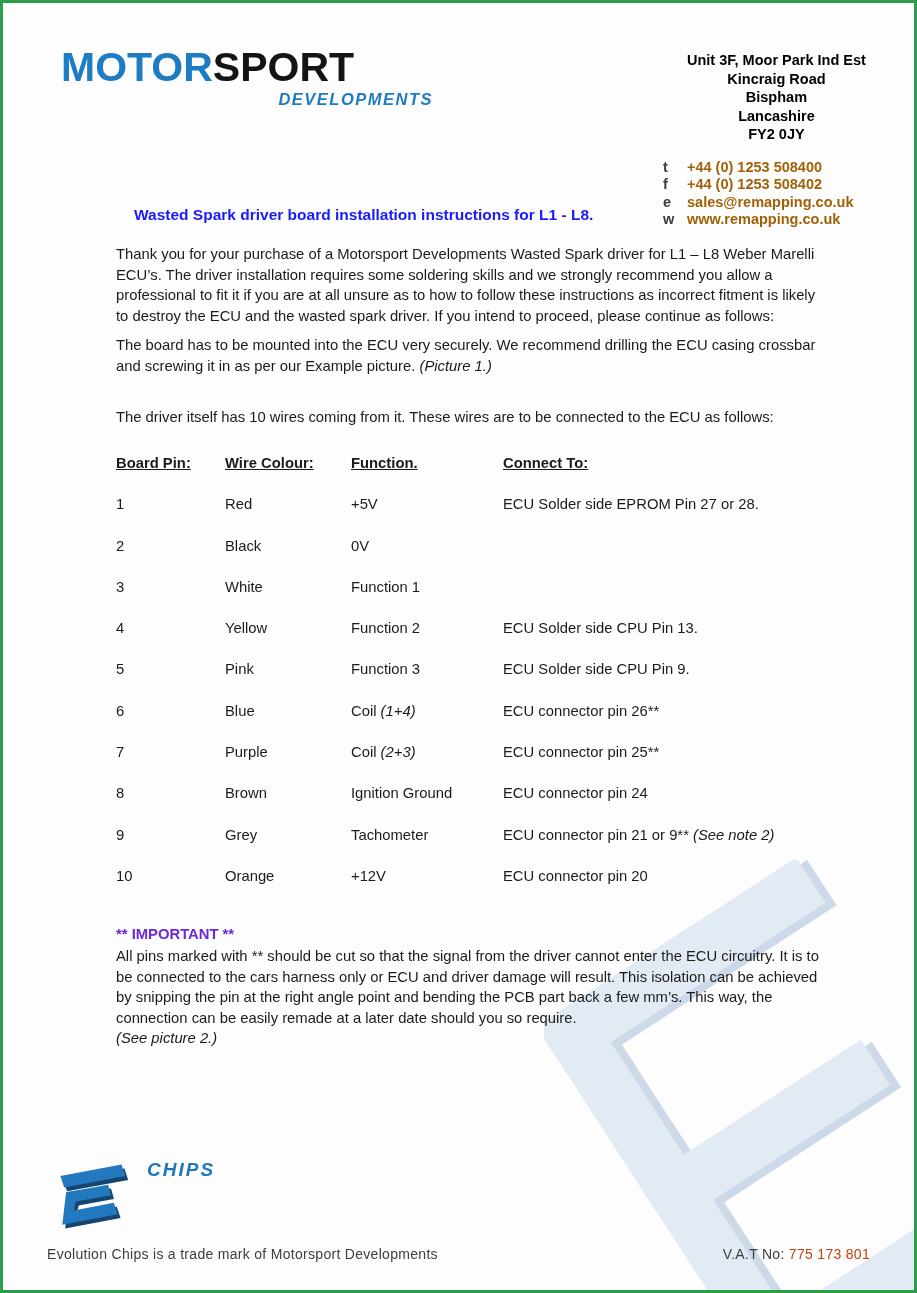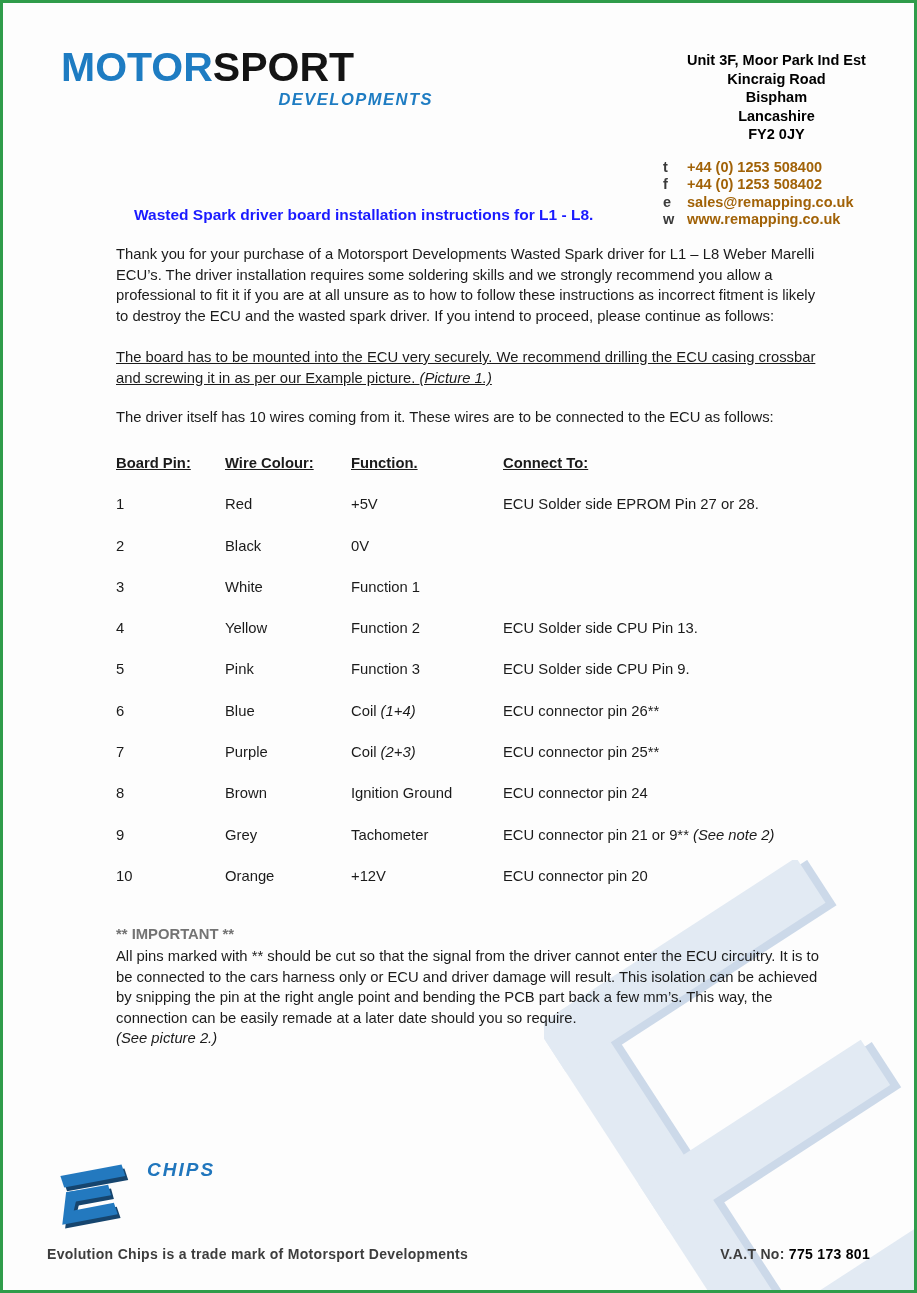--- a/index.html
+++ b/index.html
@@ -24,42 +24,42 @@
   .contacts{margin-top:15px;}
   .contact-row{display:flex;line-height:17.4px;}
   .contact-label{color:#3a3a3a;width:24px;}
   .contact-value{color:#a16207;}
   
   .doc-title{position:absolute;left:131px;top:203px;font-size:15.5px;font-weight:700;
     color:#1a1aff;}
   
   .para{position:absolute;left:113px;width:708px;font-size:14.8px;line-height:20.6px;margin:0;}
   .p-intro{top:241px;}
-  .p-mount{top:344px;text-decoration:underline;}
+  .p-mount{top:332px;}
   .p-wires{top:404px;}
   .ital{font-style:italic;}
   
   .ptable{position:absolute;left:113px;top:452px;width:712px;font-size:14.8px;}
   .thead,.trow{display:grid;grid-template-columns:109px 126px 152px 1fr;height:41.3px;align-items:start;}
   .thead span{font-weight:700;text-decoration:underline;}
   
-  .imp-head{position:absolute;left:113px;top:923px;color:#737373;font-weight:700;font-size:14.8px;}
+  .imp-head{position:absolute;left:113px;top:923px;color:#6d28d9;font-weight:700;font-size:14.8px;}
   .imp-body{top:943px;}
   .imp-ref{display:block;font-style:italic;}
   
   .evo-logo{position:absolute;left:44px;top:1156px;display:flex;align-items:flex-start;}
   .evo-icon{margin-right:14px;}
   .evo-text{display:flex;flex-direction:column;align-items:flex-end;}
   .evo-word{font-size:42px;font-weight:800;color:#161616;letter-spacing:3px;line-height:1;
     font-family:"DejaVu Sans",sans-serif;}
   .evo-sub{color:#2076bd;font-style:italic;font-weight:800;font-size:19px;letter-spacing:2px;margin-top:0px;}
   .footer-line{position:absolute;left:44px;right:44px;top:1243px;display:flex;
-    justify-content:space-between;align-items:baseline;font-size:14px;font-weight:700;color:#3d3d3d;
+    justify-content:space-between;align-items:baseline;font-size:14px;font-weight:400;color:#3d3d3d;
     letter-spacing:0.3px;}
-  .vat .vat-value{color:#000000;}
+  .vat .vat-value{color:#c2410c;}
 </style>
 </head>
 <body>
 
 <div class="page">
 
   <svg class="watermark" width="430" height="500" viewBox="0 0 430 500">
     <g transform="translate(235,265) rotate(-33)">
       <g fill="#ccd9e9" transform="translate(8,8)">
         <rect x="-150" y="-215" width="54" height="430"></rect>

